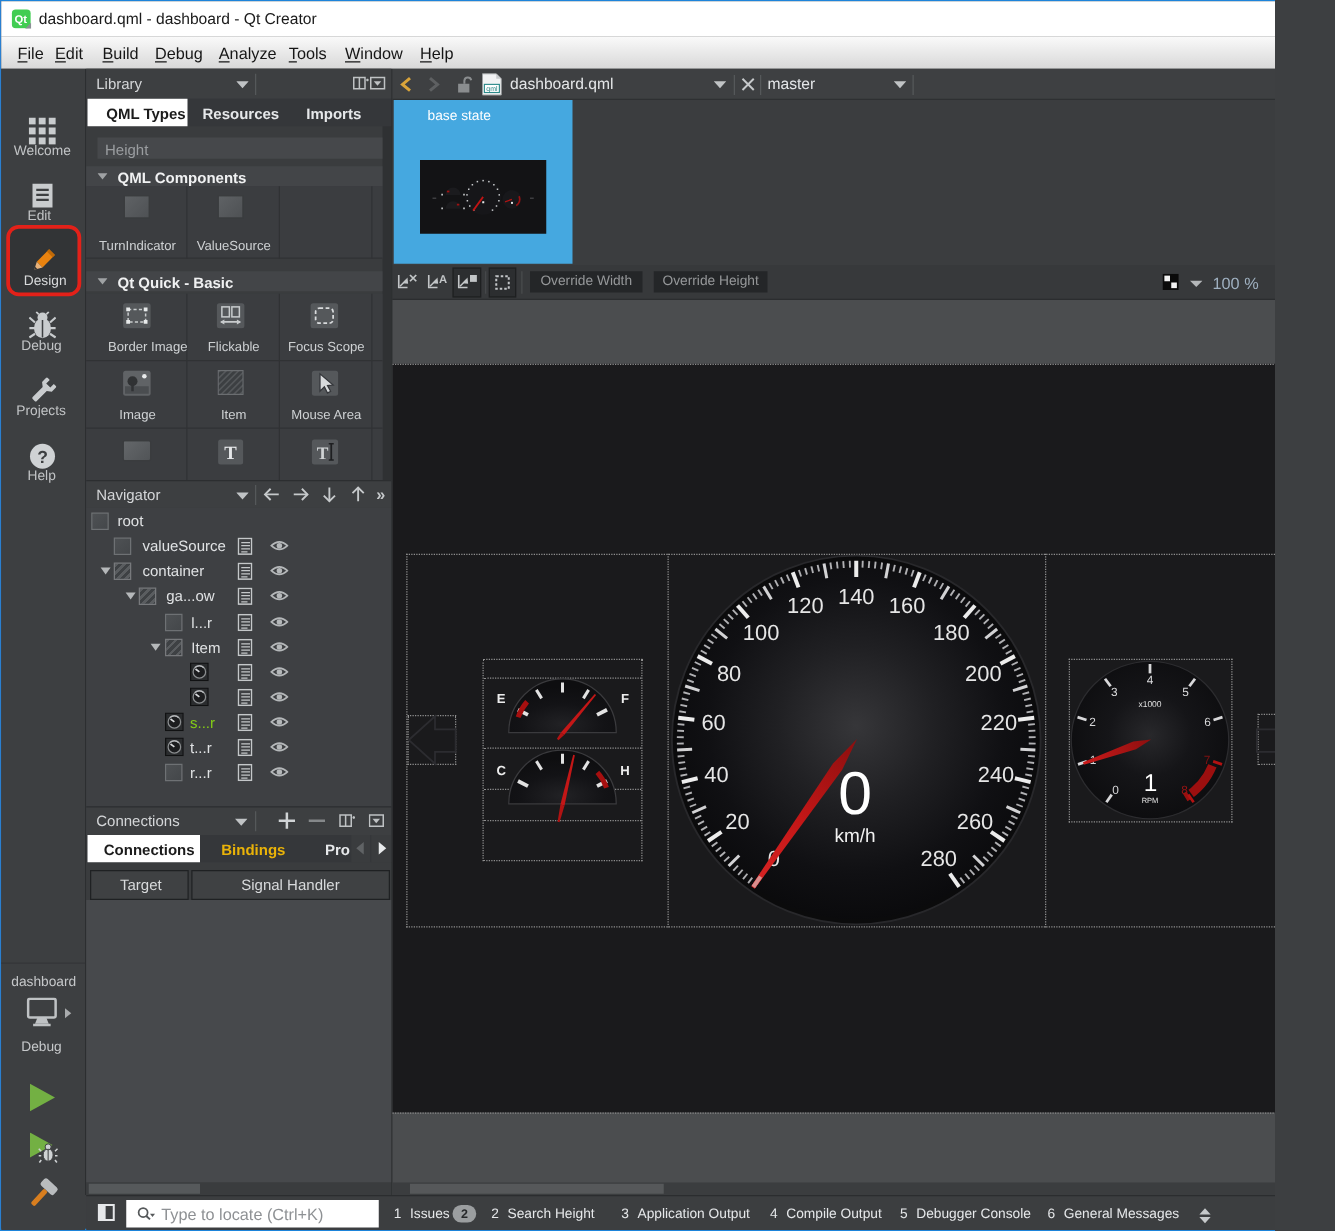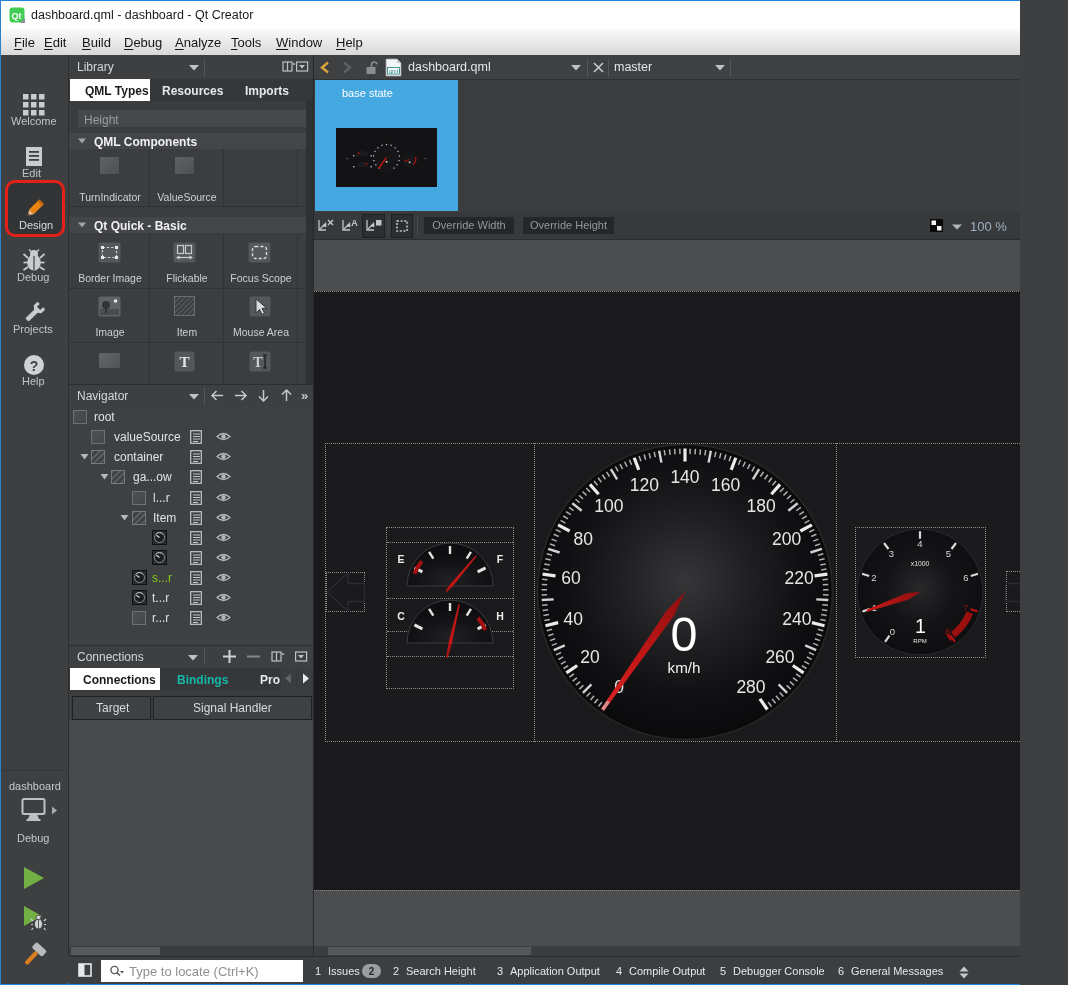--- a/index.html
+++ b/index.html
@@ -188,21 +188,21 @@
       <rect x="4.5" y="3.5" width="6" height="8" fill="none" stroke="#c8cbcd" stroke-width="1.2"></rect>
       <rect x="12.5" y="3.5" width="6" height="8" fill="none" stroke="#c8cbcd" stroke-width="1.2"></rect>
       <line x1="4" y1="15.5" x2="19" y2="15.5" stroke="#c8cbcd" stroke-width="1.3"></line>
       <polygon points="3,15.5 6.5,13.5 6.5,17.5" fill="#c8cbcd"></polygon>
       <polygon points="20,15.5 16.5,13.5 16.5,17.5" fill="#c8cbcd"></polygon>
     </svg>
     <svg width="23" height="21" viewBox="0 0 23 21" style="position:absolute;left:248px;top:242px;">
       <rect x="0.5" y="0.5" width="22" height="20" rx="2" fill="#55585b"></rect>
       <rect x="4.5" y="4.5" width="14" height="12" rx="3" fill="none" stroke="#d8dadc" stroke-width="1.4" stroke-dasharray="3,2"></rect>
     </svg>
-    <div style="position:absolute;left:70px;top:272px;width:80px;height:12px;text-align:center;font-size:10.5px;color:#ced1d3;">Border Image</div>
+    <div style="position:absolute;left:70px;top:272px;width:80px;height:12px;text-align:right;font-size:10.5px;color:#ced1d3;">Border Image</div>
     <div style="position:absolute;left:150px;top:272px;width:74px;height:12px;text-align:center;font-size:10.5px;color:#ced1d3;">Flickable</div>
     <div style="position:absolute;left:224px;top:272px;width:74px;height:12px;text-align:center;font-size:10.5px;color:#ced1d3;">Focus Scope</div>
     <svg width="23" height="21" viewBox="0 0 23 21" style="position:absolute;left:98px;top:296px;">
       <rect x="0.5" y="0.5" width="22" height="20" rx="2" fill="#606366"></rect>
       <rect x="2" y="13" width="19" height="6" fill="#4a4d50"></rect>
       <circle cx="17.5" cy="5" r="1.8" fill="#e8eaeb"></circle>
       <circle cx="8" cy="9" r="4" fill="#303234"></circle>
       <rect x="7" y="11" width="2" height="6" fill="#303234"></rect>
     </svg>
     <svg width="21" height="20" viewBox="0 0 21 20" style="position:absolute;left:174px;top:296px;">
@@ -439,21 +439,21 @@
       <line x1="11" y1="4" x2="13" y2="4" stroke="#bfc2c4" stroke-width="1.2"></line>
       <line x1="12" y1="3" x2="12" y2="5" stroke="#bfc2c4" stroke-width="1.2"></line>
     </svg>
     <svg width="13" height="13" viewBox="0 0 13 13" style="position:absolute;left:295px;top:650px;">
       <rect x="0.6" y="2" width="11" height="9" fill="none" stroke="#bfc2c4" stroke-width="1.2"></rect>
       <polygon points="3,5 9,5 6,8.5" fill="#bfc2c4"></polygon>
     </svg>
     <div style="position:absolute;left:69px;top:668px;width:244px;height:22px;background:#35373a;"></div>
     <div style="position:absolute;left:70px;top:668px;width:90px;height:22px;background:#ffffff;"></div>
     <div style="position:absolute;left:83px;top:674px;font-size:12px;color:#1b1b1b;white-space:nowrap;line-height:1;font-weight:bold;">Connections</div>
-    <div style="position:absolute;left:177px;top:674px;font-size:12px;color:#14b8a6;white-space:nowrap;line-height:1;font-weight:bold;">Bindings</div>
+    <div style="position:absolute;left:177px;top:674px;font-size:12px;color:#eab308;white-space:nowrap;line-height:1;font-weight:bold;">Bindings</div>
     <div style="position:absolute;left:260px;top:674px;font-size:12px;color:#e6e8ea;white-space:nowrap;line-height:1;font-weight:bold;">Pro</div>
     <div style="position:absolute;left:281px;top:668px;width:15px;height:22px;background:#3a3c3e;">
       <svg width="9" height="11" viewBox="0 0 9 11" style="position:absolute;left:3px;top:5px;">
         <polygon points="7,0.5 7,10.5 1,5.5" fill="#606365"></polygon>
       </svg>
     </div>
     <div style="position:absolute;left:297px;top:668px;width:16px;height:22px;background:#3a3c3e;">
       <svg width="9" height="11" viewBox="0 0 9 11" style="position:absolute;left:4px;top:5px;">
         <polygon points="2,0.5 2,10.5 8,5.5" fill="#e8eaec"></polygon>
       </svg>

